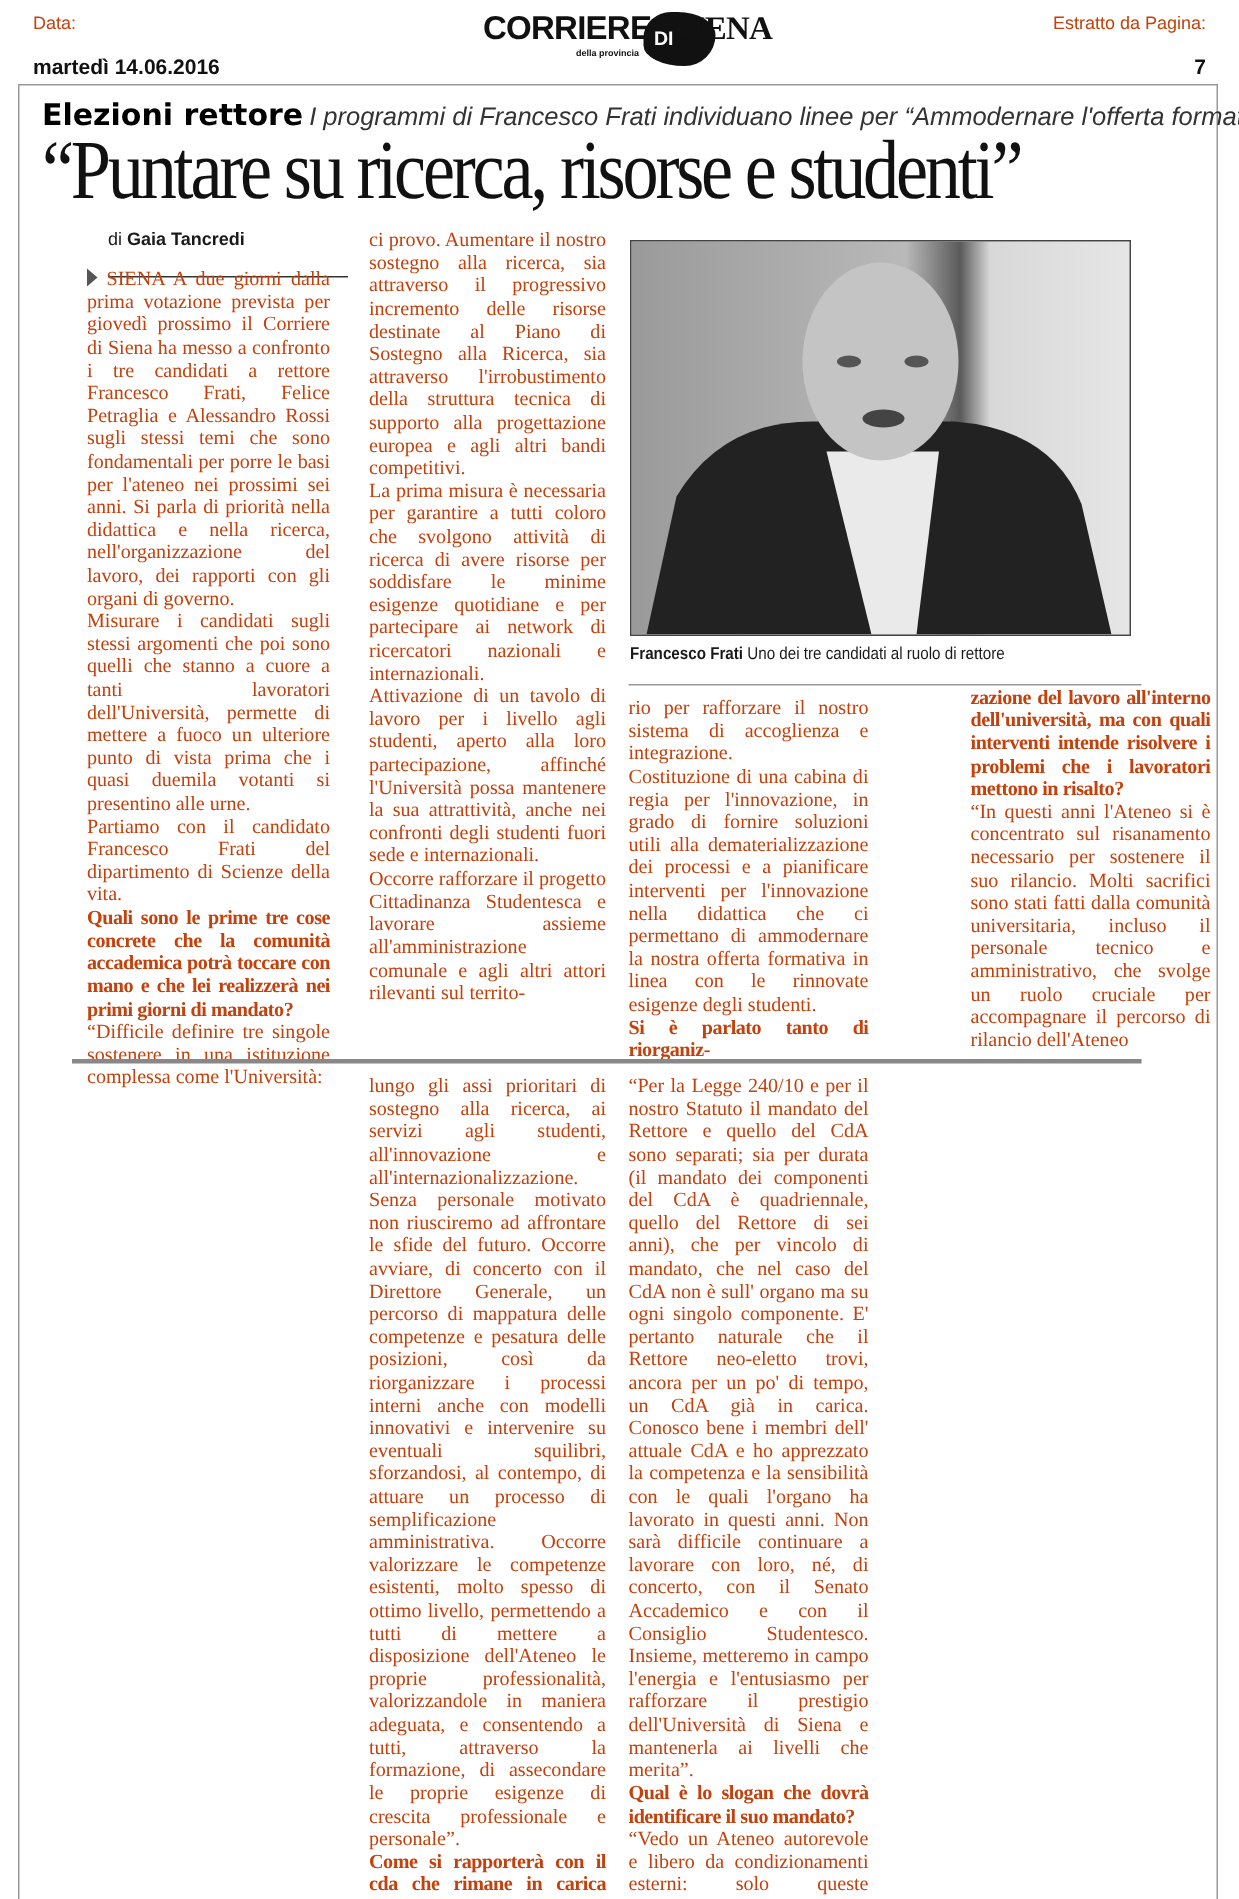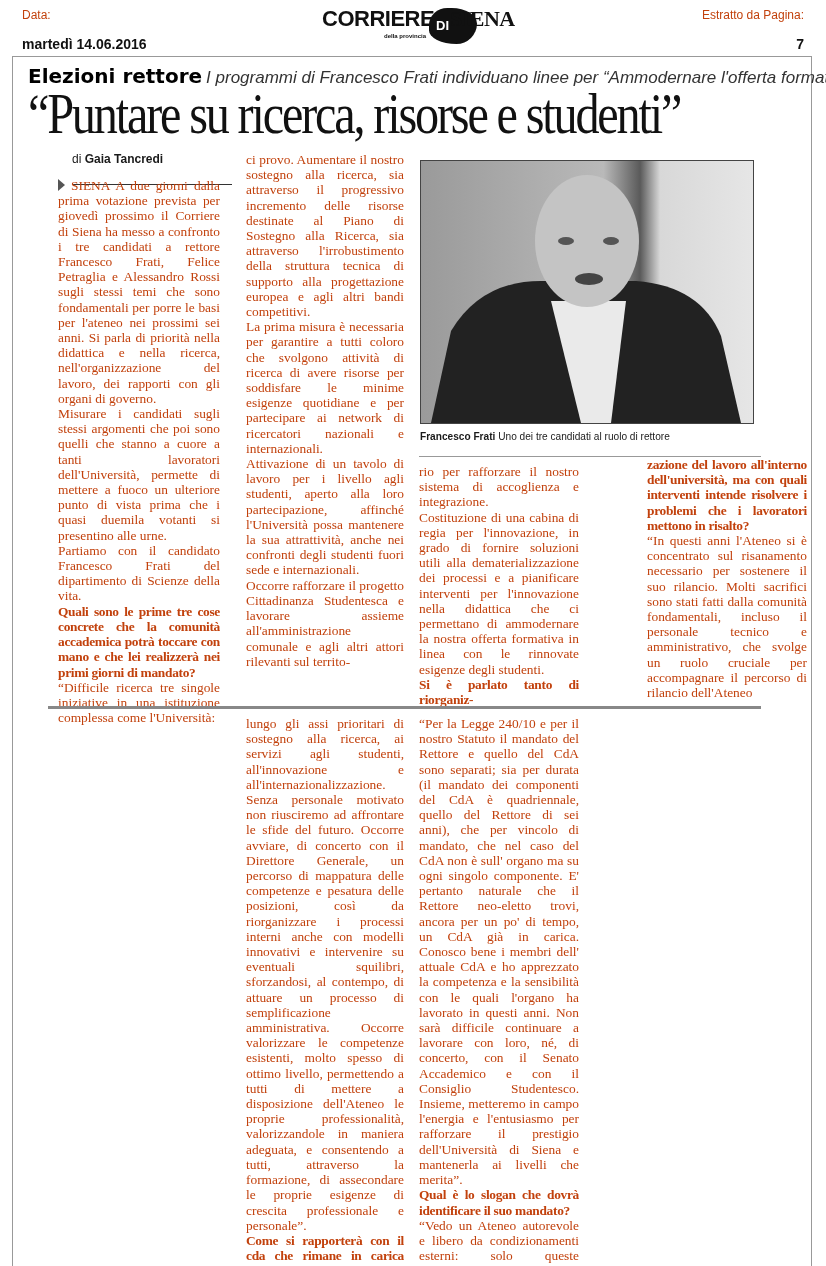--- a/index.html
+++ b/index.html
@@ -62,21 +62,21 @@
 <div class="abs byline">
   <span>di</span>
   <b>Gaia Tancredi</b>
 </div>
 
 <div class="abs col col1">
   <p><span class="arrow-r"></span><span>SIENA A due giorni dalla prima votazione prevista per giovedì prossimo il Corriere di Siena ha messo a confronto i tre candidati a rettore Francesco Frati, Felice Petraglia e Alessandro Rossi sugli stessi temi che sono fondamentali per porre le basi per l'ateneo nei prossimi sei anni. Si parla di priorità nella didattica e nella ricerca, nell'organizzazione del lavoro, dei rapporti con gli organi di governo.</span></p>
   <p>Misurare i candidati sugli stessi argomenti che poi sono quelli che stanno a cuore a tanti lavoratori dell'Università, permette di mettere a fuoco un ulteriore punto di vista prima che i quasi duemila votanti si presentino alle urne.</p>
   <p>Partiamo con il candidato Francesco Frati del dipartimento di Scienze della vita.</p>
   <p class="q">Quali sono le prime tre cose concrete che la comunità accademica potrà toccare con mano e che lei realizzerà nei primi giorni di mandato?</p>
-  <p>“Difficile ricerca tre singole iniziative in una istituzione complessa come l'Università:</p>
+  <p>“Difficile definire tre singole sostenere in una istituzione complessa come l'Università:</p>
 </div>
 
 <div class="abs col col2">
   <p>ci provo. Aumentare il nostro sostegno alla ricerca, sia attraverso il progressivo incremento delle risorse destinate al Piano di Sostegno alla Ricerca, sia attraverso l'irrobustimento della struttura tecnica di supporto alla progettazione europea e agli altri bandi competitivi.</p>
   <p>La prima misura è necessaria per garantire a tutti coloro che svolgono attività di ricerca di avere risorse per soddisfare le minime esigenze quotidiane e per partecipare ai network di ricercatori nazionali e internazionali.</p>
   <p>Attivazione di un tavolo di lavoro per i livello agli studenti, aperto alla loro partecipazione, affinché l'Università possa mantenere la sua attrattività, anche nei confronti degli studenti fuori sede e internazionali.</p>
   <p>Occorre rafforzare il progetto Cittadinanza Studentesca e lavorare assieme all'amministrazione comunale e agli altri attori rilevanti sul territo-</p>
 </div>
 
 <div class="abs photo">
@@ -96,21 +96,21 @@
 <div class="abs rule-mid"></div>
 
 <div class="abs col col3">
   <p>rio per rafforzare il nostro sistema di accoglienza e integrazione.</p>
   <p>Costituzione di una cabina di regia per l'innovazione, in grado di fornire soluzioni utili alla dematerializzazione dei processi e a pianificare interventi per l'innovazione nella didattica che ci permettano di ammodernare la nostra offerta formativa in linea con le rinnovate esigenze degli studenti.</p>
   <p class="q">Si è parlato tanto di riorganiz-</p>
 </div>
 
 <div class="abs col col4">
   <p class="q">zazione del lavoro all'interno dell'università, ma con quali interventi intende risolvere i problemi che i lavoratori mettono in risalto?</p>
-  <p>“In questi anni l'Ateneo si è concentrato sul risanamento necessario per sostenere il suo rilancio. Molti sacrifici sono stati fatti dalla comunità fondamentali, incluso il personale tecnico e amministrativo, che svolge un ruolo cruciale per accompagnare il percorso di rilancio dell'Ateneo</p>
+  <p>“In questi anni l'Ateneo si è concentrato sul risanamento necessario per sostenere il suo rilancio. Molti sacrifici sono stati fatti dalla comunità universitaria, incluso il personale tecnico e amministrativo, che svolge un ruolo cruciale per accompagnare il percorso di rilancio dell'Ateneo</p>
 </div>
 
 <div class="abs sep"></div>
 
 <div class="abs col col5">
   <p>lungo gli assi prioritari di sostegno alla ricerca, ai servizi agli studenti, all'innovazione e all'internazionalizzazione. Senza personale motivato non riusciremo ad affrontare le sfide del futuro. Occorre avviare, di concerto con il Direttore Generale, un percorso di mappatura delle competenze e pesatura delle posizioni, così da riorganizzare i processi interni anche con modelli innovativi e intervenire su eventuali squilibri, sforzandosi, al contempo, di attuare un processo di semplificazione amministrativa. Occorre valorizzare le competenze esistenti, molto spesso di ottimo livello, permettendo a tutti di mettere a disposizione dell'Ateneo le proprie professionalità, valorizzandole in maniera adeguata, e consentendo a tutti, attraverso la formazione, di assecondare le proprie esigenze di crescita professionale e personale”.</p>
   <p class="q">Come si rapporterà con il cda che rimane in carica ancora diversi mesi e che quindi è espressione del precedente governo dell'ateneo, per riuscire a mettere in atto da subito i piani strategici per il futuro?</p>
 </div>
 
 <div class="abs col col6">

